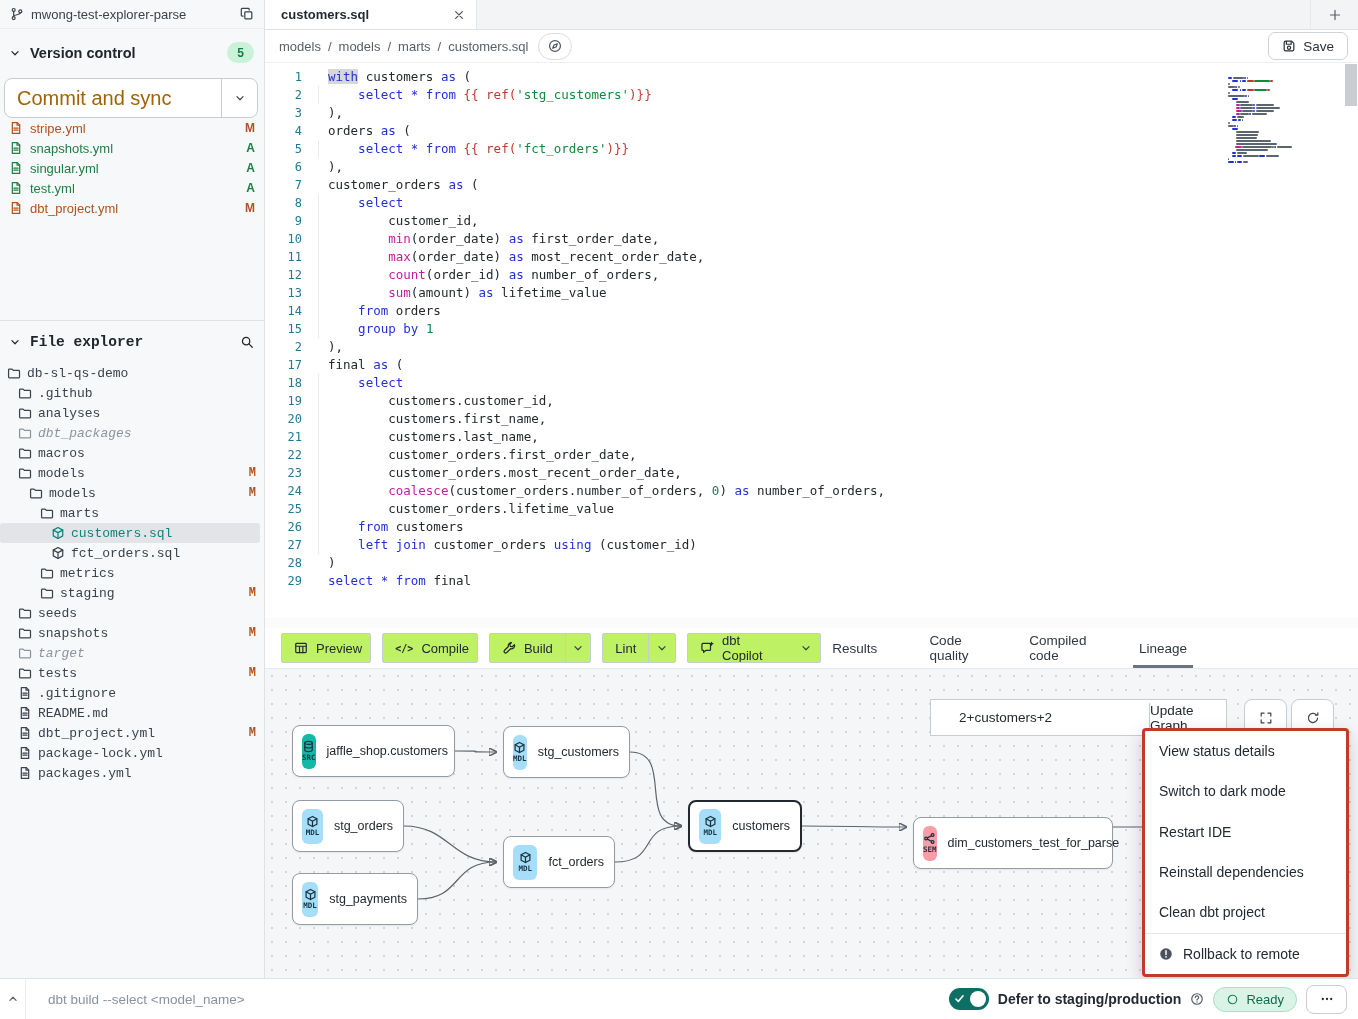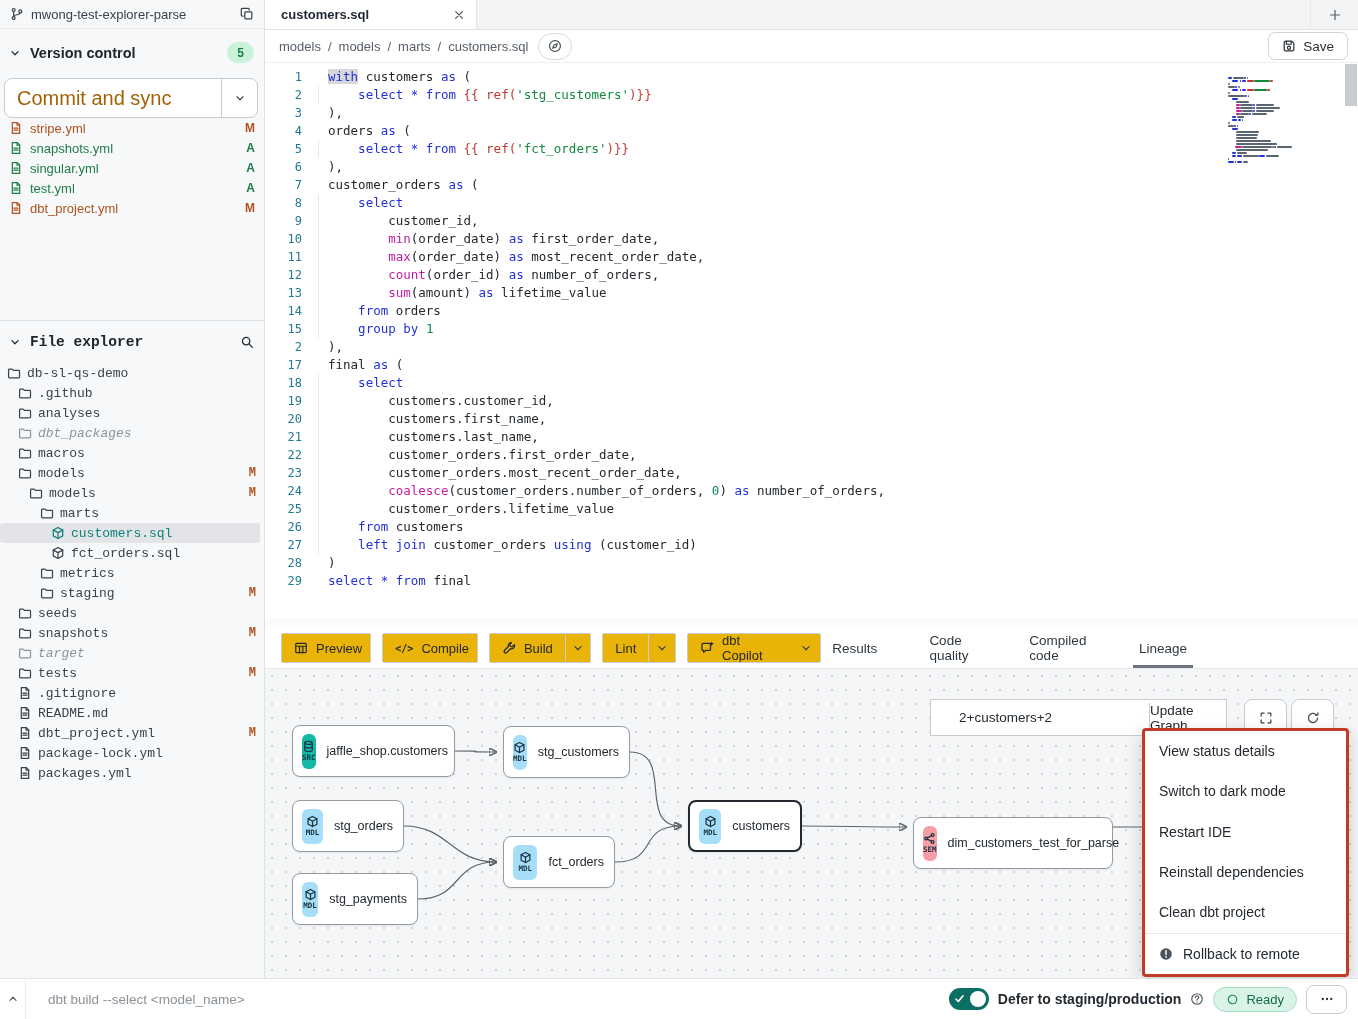--- a/index.html
+++ b/index.html
@@ -79,21 +79,21 @@
   .mm-sp { background:transparent; }
   .mmc-kw,.mmc-kw-sel { background:#2330d6; } .mmc-fn { background:#c41d9d; }
   .mmc-str { background:#118a3e; } .mmc-num { background:#098658; }
   .mmc-jinja { background:#bf3a2e; } .mmc-p { background:#5a6570; }
   .vscroll-thumb { position:absolute; right:1px; top:1px; width:12px; height:42px; background:#c9ccd0; }
   .hscroll-strip { position:absolute; left:265px; top:618px; right:0; height:10px; background:#fbfbfc; }
 
   
   .toolbar { position:absolute; left:265px; top:628px; right:0; height:40px; background:#fff;
              display:flex; align-items:center; padding-left:16px; gap:11px; }
-  .tbtn { height:30px; background:#eab308; border:1px solid #c6ccd2; border-radius:2px;
+  .tbtn { height:30px; background:#bef264; border:1px solid #c6ccd2; border-radius:2px;
           display:flex; align-items:stretch; font-size:13px; color:#24292e; overflow:hidden; }
   .tbtn-main { display:flex; align-items:center; gap:8px; padding:0 12px; }
   .tbtn-chev { display:flex; align-items:center; justify-content:center; width:30px; color:#39434e; }
   .tbtn-chev.split { border-left:1px solid #c6ccd2; }
   .icn[data-icon="code-icon"]::before { content:"</>"; font-family:"DejaVu Sans Mono",monospace;
           font-size:10px; font-weight:bold; color:#24292e; }
   .panel-tabs { margin-left:auto; margin-right:171px; display:flex; gap:52px; height:100%; align-items:center; }
   .ptab { position:relative; height:100%; display:flex; align-items:center; font-size:13.5px; color:#2f3840; }
   .ptab.active::after { content:""; position:absolute; left:-6px; right:-6px; bottom:0; height:3px; background:#6b7480; }
 

